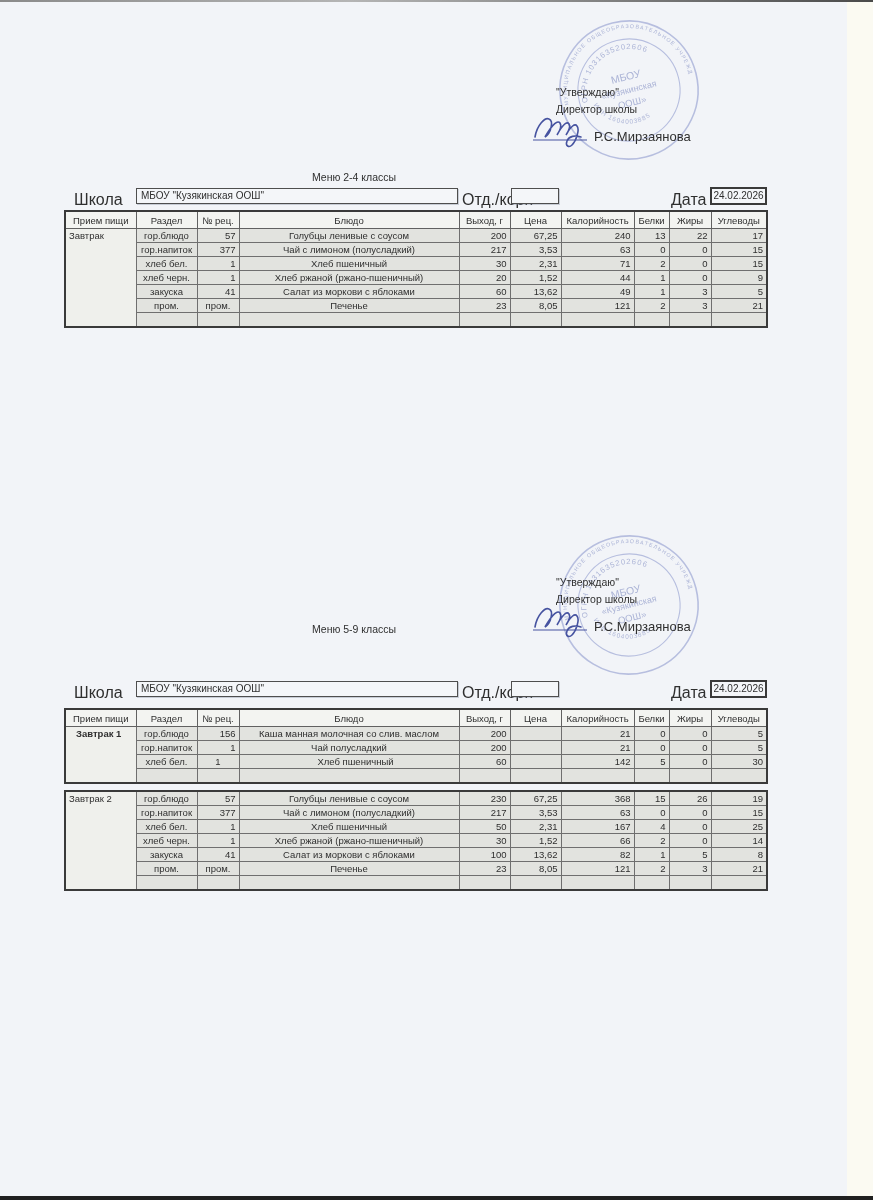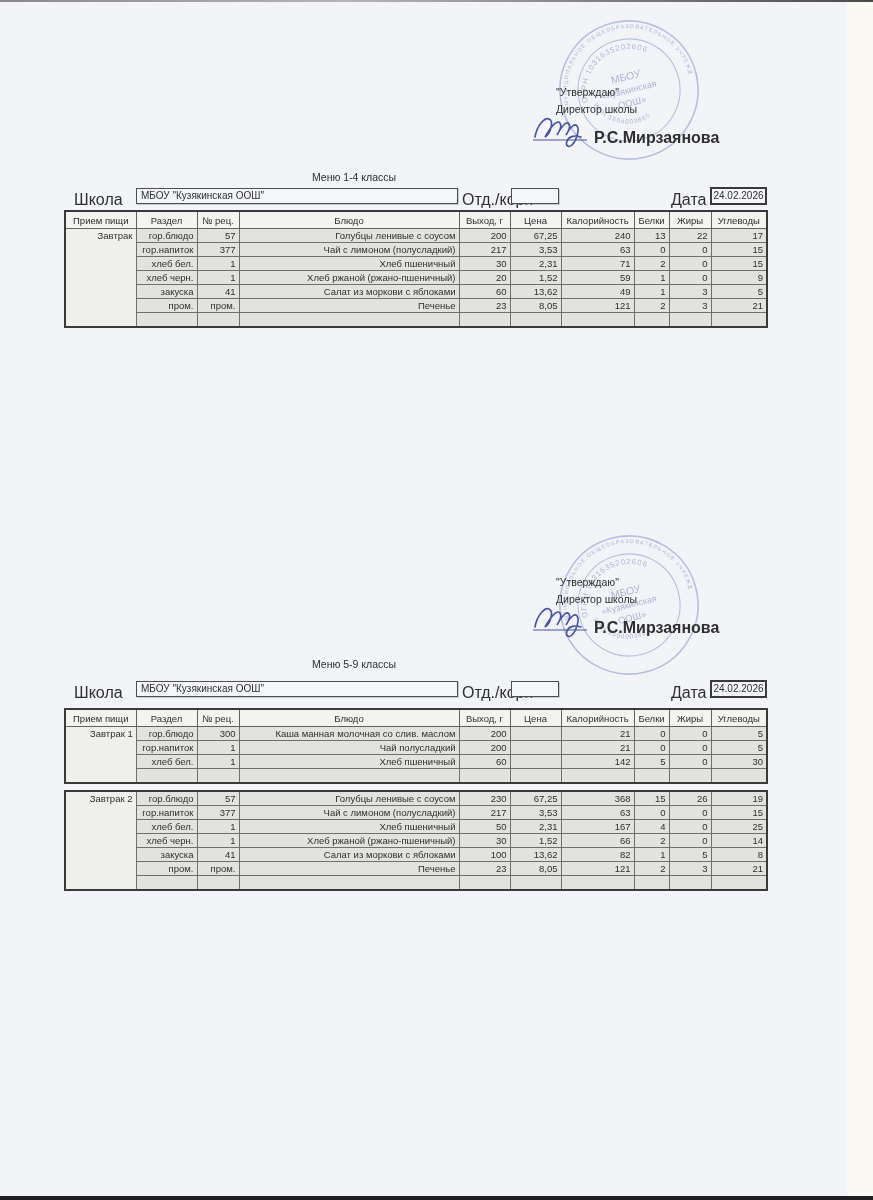--- a/index.html
+++ b/index.html
@@ -7,21 +7,21 @@
         font-family:"Liberation Sans",sans-serif;color:#2f2f2f;overflow:hidden;}
   .edge-top{position:absolute;top:0;left:0;right:0;height:2px;
         background:linear-gradient(to right,#8a8a8a,#b5b5b5 40%,#4a4a4a);}
   .edge-bottom{position:absolute;bottom:0;left:0;right:0;height:4px;background:#202020;}
   .edge-right{position:absolute;top:2px;bottom:4px;right:0;width:26px;background:#fbfaf2;}
 
   .abs{position:absolute;}
 
   
   .approve-line{font-size:10.5px;line-height:17px;white-space:nowrap;}
-  .signer-name{font-size:16px;white-space:nowrap;font-weight:bold;}
+  .signer-name{font-size:13px;white-space:nowrap;}
   .sig-svg{position:absolute;}
 
   
   .stamp{position:absolute;opacity:.78;}
 
   
   .menu-title{width:200px;text-align:center;font-size:10.5px;white-space:nowrap;}
 
   
   .form-label{font-size:16px;white-space:nowrap;}
@@ -35,24 +35,24 @@
   .tbl-wrap{position:absolute;left:64px;}
   table.menu-table{border-collapse:collapse;table-layout:fixed;width:702px;
                    border:2px solid #3a3a3a;}
   table.menu-table.cont{margin-top:6px;}
   .menu-table th{border:1px solid #616161;background:#f3f4f1;font-weight:normal;
                  font-size:9.5px;height:16px;padding:0 2px;text-align:center;
                  white-space:nowrap;overflow:hidden;}
   .menu-table td{border:1px solid #6f6f6f;background:#e2e3df;font-size:9.5px;
                  height:13px;line-height:11px;padding:0 3px;white-space:nowrap;
                  overflow:hidden;}
-  .menu-table td.meal{background:#eff0ec;vertical-align:top;text-align:right;
+  .menu-table td.meal{background:#eff0ec;vertical-align:top;text-align:left;
                       padding-top:1px;}
-  .menu-table td.meal.ctr{padding-left:24px;}
-  .menu-table td.l{text-align:right;}
+  .menu-table td.meal.ctr{padding-left:10px;font-weight:bold;}
+  .menu-table td.l{text-align:center;}
   .menu-table td.r{text-align:right;}
   .menu-table td.ind{padding-left:16px;}
 </style>
 </head>
 <body>
 
 <div class="page">
   <div class="edge-top"></div>
   <div class="edge-right"></div>
 
@@ -86,21 +86,21 @@
 
   <div class="abs" style="left:556px;top:84px">
     <div class="approve-line">"Утверждаю"</div>
     <div class="approve-line">Директор школы</div>
   </div>
   <svg class="sig-svg" style="left:531px;top:111px" width="62" height="40" viewBox="0 0 62 40">
       <use href="#sig-path"></use>
     </svg>
   <div class="abs signer-name" style="left:594px;top:129px">Р.С.Мирзаянова</div>
 
-  <div class="abs menu-title" style="left:254px;top:171px">Меню 1-4 классы</div>
+  <div class="abs menu-title" style="left:254px;top:171px">Меню 2-4 классы</div>
 
   <div>
     <div class="abs form-label" style="left:74px;top:191px">Школа</div>
     <div class="abs form-box" style="left:136px;top:188px;width:322px">МБОУ "Кузякинская ООШ"</div>
     <div class="abs form-label" style="left:462px;top:191px">Отд./корп</div>
     <div class="abs form-box" style="left:511px;top:188px;width:48px"></div>
     <div class="abs form-label" style="left:671px;top:191px">Дата</div>
     <div class="abs date-box" style="left:710px;top:187px;width:57px">24.02.2026</div>
   </div>
 
@@ -166,21 +166,21 @@
             <td class="r">2</td>
             <td class="r">0</td>
             <td class="r">15</td>
           </tr>
           <tr>
             <td class="l">хлеб черн.</td>
             <td class="r">1</td>
             <td class="l">Хлеб ржаной (ржано-пшеничный)</td>
             <td class="r">20</td>
             <td class="r">1,52</td>
-            <td class="r">59</td>
+            <td class="r">44</td>
             <td class="r">1</td>
             <td class="r">0</td>
             <td class="r">9</td>
           </tr>
           <tr>
             <td class="l">закуска</td>
             <td class="r">41</td>
             <td class="l">Салат из моркови с яблоками</td>
             <td class="r">60</td>
             <td class="r">13,62</td>
@@ -229,21 +229,21 @@
 
   <div class="abs" style="left:556px;top:574px">
     <div class="approve-line">"Утверждаю"</div>
     <div class="approve-line">Директор школы</div>
   </div>
   <svg class="sig-svg" style="left:531px;top:601px" width="62" height="40" viewBox="0 0 62 40">
       <use href="#sig-path"></use>
     </svg>
   <div class="abs signer-name" style="left:594px;top:619px">Р.С.Мирзаянова</div>
 
-  <div class="abs menu-title" style="left:254px;top:658px">Меню 5-9 классы</div>
+  <div class="abs menu-title" style="left:254px;top:623px">Меню 5-9 классы</div>
 
   <div>
     <div class="abs form-label" style="left:74px;top:684px">Школа</div>
     <div class="abs form-box" style="left:136px;top:681px;width:322px">МБОУ "Кузякинская ООШ"</div>
     <div class="abs form-label" style="left:462px;top:684px">Отд./корп</div>
     <div class="abs form-box" style="left:511px;top:681px;width:48px"></div>
     <div class="abs form-label" style="left:671px;top:684px">Дата</div>
     <div class="abs date-box" style="left:710px;top:680px;width:57px">24.02.2026</div>
   </div>
 
@@ -272,21 +272,21 @@
             <th>Калорийность</th>
             <th>Белки</th>
             <th>Жиры</th>
             <th>Углеводы</th>
           </tr>
         </thead>
         <tbody>
           <tr>
             <td class="meal ctr" rowspan="4">Завтрак 1</td>
             <td class="l">гор.блюдо</td>
-            <td class="r">300</td>
+            <td class="r">156</td>
             <td class="l">Каша манная молочная со слив. маслом</td>
             <td class="r">200</td>
             <td class="r">&nbsp;</td>
             <td class="r">21</td>
             <td class="r">0</td>
             <td class="r">0</td>
             <td class="r">5</td>
           </tr>
           <tr>
             <td class="l">гор.напиток</td>

